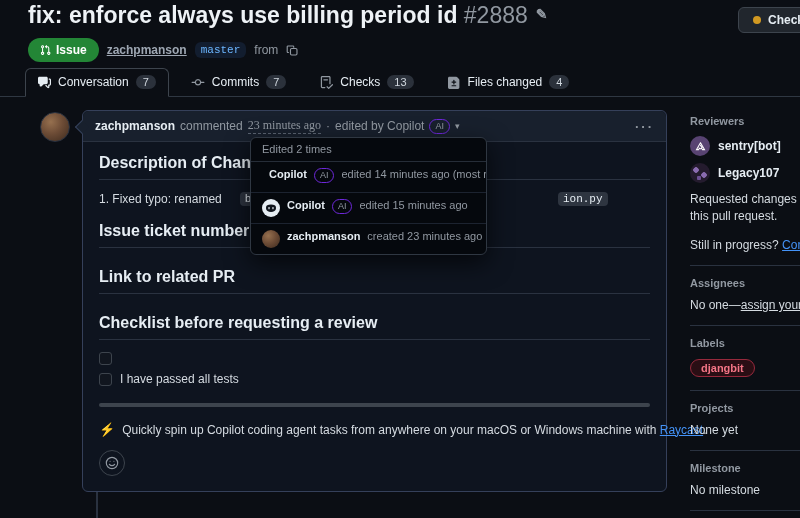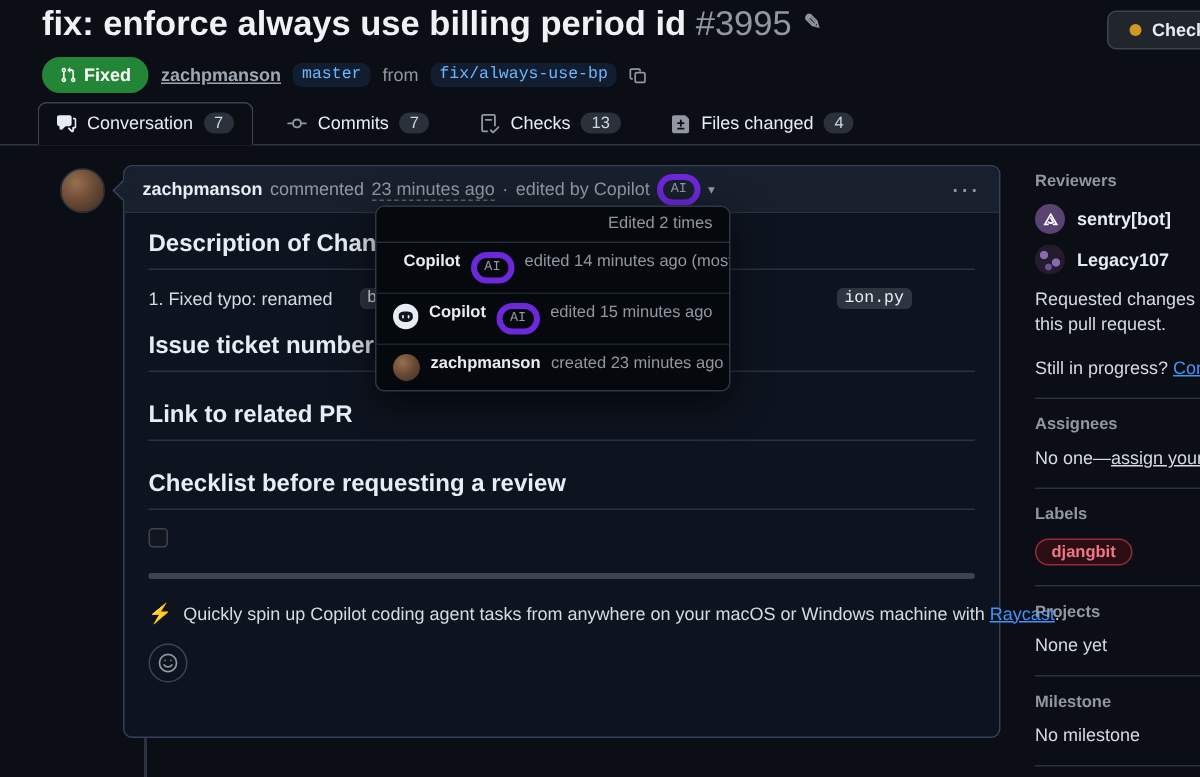--- a/index.html
+++ b/index.html
@@ -39,23 +39,23 @@
   .main-avatar { position:absolute; left:40px; top:112px; width:30px; height:30px; border-radius:50%;
     background:radial-gradient(circle at 35% 32%, #96704f 0%, #6d4c36 45%, #3c2a1e 100%); border:1px solid #2a3240; }
 
   .comment-card { position:absolute; left:82px; top:110px; width:585px; height:382px;
     background:#0e141f; border:1px solid #35405a; border-radius:6px; }
   .comment-card .arrow { position:absolute; left:-6px; top:11px; width:10px; height:10px; background:#18202d;
     border-left:1px solid #35405a; border-bottom:1px solid #35405a; transform:rotate(45deg); }
   .comment-head { height:31px; background:#18202d; border-bottom:1px solid #2a3240; border-radius:6px 6px 0 0;
     display:flex; align-items:center; gap:5px; padding:0 12px; font-size:12px; color:#9198a1; white-space:nowrap; }
   .comment-head .author { color:#e6edf3; font-weight:700; }
-  .time-link { border-bottom:1px dashed #5b6472; cursor:pointer; }
-  .ai-pill { display:inline-block; font-size:9px; color:#9198a1; border:4px solid #6d28d9; border-radius:999px;
-    padding:0 5px; line-height:13px;font-family:Liberation Mono, monospace; }
+  .time-link { border-bottom:1px dashed #5b6472; cursor:pointer;font-family:Liberation Serif, serif; }
+  .ai-pill { display:inline-block; font-size:9px; color:#9198a1; border:1px solid #6d28d9; border-radius:999px;
+    padding:0 5px; line-height:13px; }
   .caret { font-size:9px; color:#9198a1; }
   .kebab { margin-left:auto; color:#9198a1; font-weight:700; letter-spacing:2px; font-size:13px; cursor:pointer; }
 
   .comment-body { padding:12px 16px 12px; }
   .md-h { font-size:16px; font-weight:700; color:#e6edf3; padding-bottom:7px; border-bottom:1px solid #2a3240; }
   .md-list-line { display:flex; align-items:center; gap:18px; font-size:12px; color:#d5dbe1; margin:12px 0 2px; white-space:nowrap; }
   .code { font-family:"Liberation Mono", monospace; font-size:11px; background:#2e3540; color:#e6edf3;
     padding:1px 5px; border-radius:4px; }
   .gap-hidden { display:inline-block; width:226px; }
   .mt16 { margin-top:16px; } .mt20 { margin-top:20px; }
@@ -65,21 +65,21 @@
   .thick-hr { height:4px; background:#3d444d; border:0; border-radius:2px; margin:17px 0 15px; }
   .footer-note { display:flex; align-items:center; gap:7px; font-size:12px; color:#d5dbe1; white-space:nowrap; }
   .bolt { color:#e3b341; font-size:13px; }
   .link-blue { color:#4493f8; text-decoration:underline; cursor:pointer; }
   .react-btn { margin-top:13px; width:26px; height:26px; border-radius:50%; border:1px solid #3d444d;
     background:transparent; display:flex; align-items:center; justify-content:center; cursor:pointer; }
 
   
   .edit-dropdown { position:absolute; left:250px; top:137px; width:237px; background:#05080d;
     border:1px solid #2f3742; border-radius:6px; box-shadow:0 8px 24px rgba(0,0,0,.65); z-index:10; overflow:hidden; }
-  .edit-dropdown .dd-head { padding:5px 11px 6px; font-size:11px; color:#9198a1; border-bottom:1px solid #262d38;text-align:right; }
+  .edit-dropdown .dd-head { padding:5px 11px 6px; font-size:11px; color:#9198a1; border-bottom:1px solid #262d38; }
   .dd-row { display:flex; align-items:flex-start; gap:7px; padding:6px 11px; border-bottom:1px solid #1c2330; white-space:nowrap; cursor:pointer; }
   .dd-row:last-child { border-bottom:none; }
   .dd-row .name { font-size:11px; font-weight:700; color:#e6edf3; }
   .dd-row .when { font-size:11px; color:#9198a1; }
   .mini-avatar { width:18px; height:18px; border-radius:50%; flex:none;
     background:radial-gradient(circle at 35% 32%, #96704f 0%, #6d4c36 45%, #3c2a1e 100%); }
 
   
   .sidebar { position:absolute; left:690px; top:104px; width:170px; }
   .sb-section { padding:11px 0 13px; border-bottom:1px solid #2a3240; }
@@ -97,39 +97,38 @@
     background:radial-gradient(circle at 30% 35%, #8a6bb0 2.5px, transparent 3px),
                radial-gradient(circle at 70% 60%, #8a6bb0 2.5px, transparent 3px),
                radial-gradient(circle at 45% 75%, #6d4f93 2px, transparent 2.5px), #241b2e; }
 </style>
 </head>
 <body>
 
 <div id="page">
 
   <div class="pr-title"><span>fix: enforce always use billing period id</span>
-    <span class="pr-number">#3995</span><span class="edit-pencil">✎</span>
+    <span class="pr-number">#2888</span><span class="edit-pencil">✎</span>
   </div>
 
   <button class="check-btn">
     <span class="yellow-dot"></span>
     <span>Check</span>
   </button>
 
   <div class="meta-row">
     <span class="open-badge">
       <svg width="11" height="12" viewBox="0 0 16 16" fill="#fff">
           <path d="M1.5 3.25a2.25 2.25 0 1 1 3 2.122v5.256a2.251 2.251 0 1 1-1.5 0V5.372A2.25 2.25 0 0 1 1.5 3.25Zm5.677-.177L9.573.677A.25.25 0 0 1 10 .854V2.5h1A2.5 2.5 0 0 1 13.5 5v5.628a2.251 2.251 0 1 1-1.5 0V5a1 1 0 0 0-1-1h-1v1.646a.25.25 0 0 1-.427.177L7.177 3.427a.25.25 0 0 1 0-.354ZM3.75 2.5a.75.75 0 1 0 0 1.5.75.75 0 0 0 0-1.5Zm0 9.5a.75.75 0 1 0 0 1.5.75.75 0 0 0 0-1.5Zm8.25.75a.75.75 0 1 0 1.5 0 .75.75 0 0 0-1.5 0Z"></path>
         </svg>
-      <span>Fixed</span>
+      <span>Issue</span>
     </span>
     <span class="author-link">zachpmanson</span>
     <span class="branch-label">master</span>
     <span>from</span>
-    <span class="branch-label">fix/always-use-bp</span>
     <span class="copy-icon">
       <svg width="13" height="13" viewBox="0 0 16 16" fill="none" stroke="#9198a1" stroke-width="1.4">
           <rect x="5.5" y="5.5" width="8" height="8" rx="1.5"></rect>
           <path d="M3.5 10.5h-1a1 1 0 0 1-1-1v-6a1 1 0 0 1 1-1h6a1 1 0 0 1 1 1v1"></path>
         </svg>
     </span>
   </div>
 
   <nav class="tabbar">
     <div class="tab active">
@@ -185,20 +184,24 @@
         <span class="gap-hidden"></span>
         <span class="code">ion.py</span>
       </div>
       <div class="md-h mt16">Issue ticket number an</div>
       <div class="md-h mt20">Link to related PR</div>
       <div class="md-h mt20">Checklist before requesting a review</div>
       <ul class="checklist">
         <li>
           <span class="cbox"></span>
         </li>
+        <li>
+          <span class="cbox"></span>
+          <span>I have passed all tests</span>
+        </li>
       </ul>
       <hr class="thick-hr">
       <div class="footer-note">
         <span class="bolt">⚡</span>
         <span><span>Quickly spin up Copilot coding agent tasks from anywhere on your macOS or Windows machine with</span> <span class="link-blue">Raycast</span><span>.</span></span>
       </div>
       <button class="react-btn">
         <svg width="14" height="14" viewBox="0 0 16 16" fill="none" stroke="#9198a1" stroke-width="1.3">
             <circle cx="8" cy="8" r="6.5"></circle>
             <path d="M5 9.5c.8 1 1.8 1.5 3 1.5s2.2-.5 3-1.5" stroke-linecap="round"></path>

